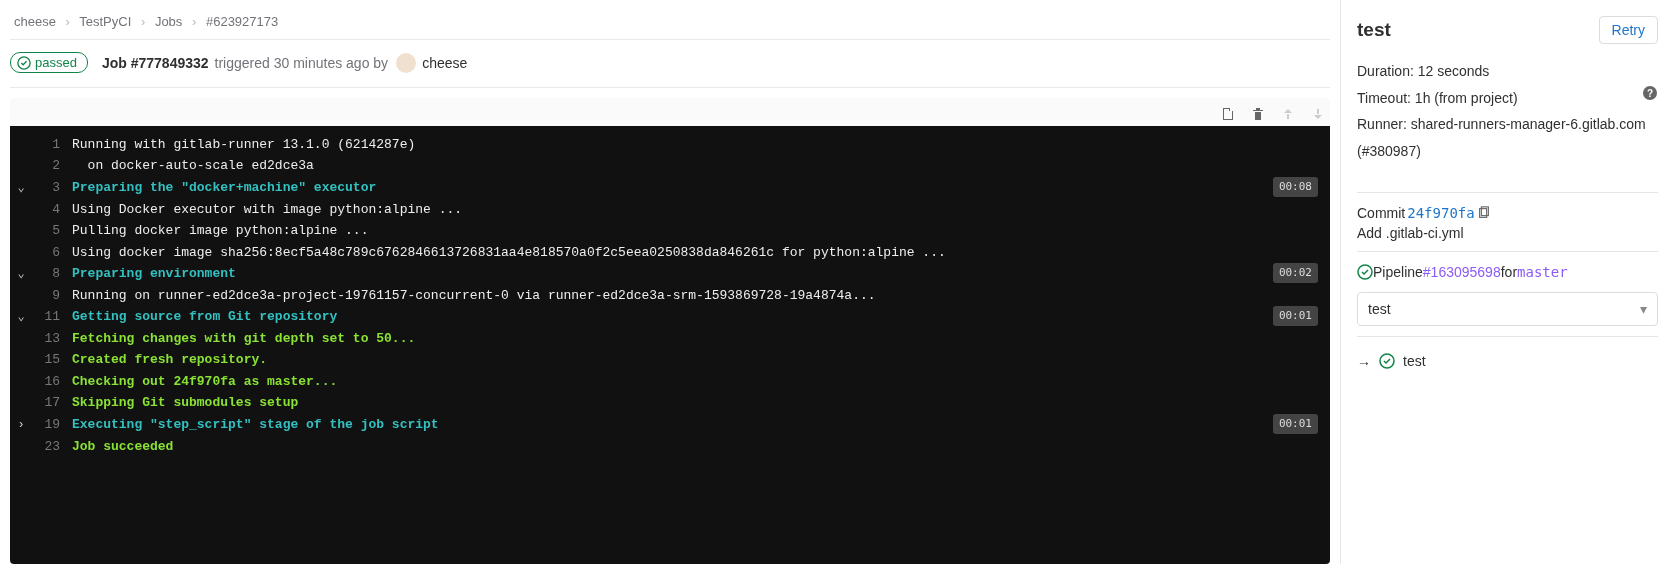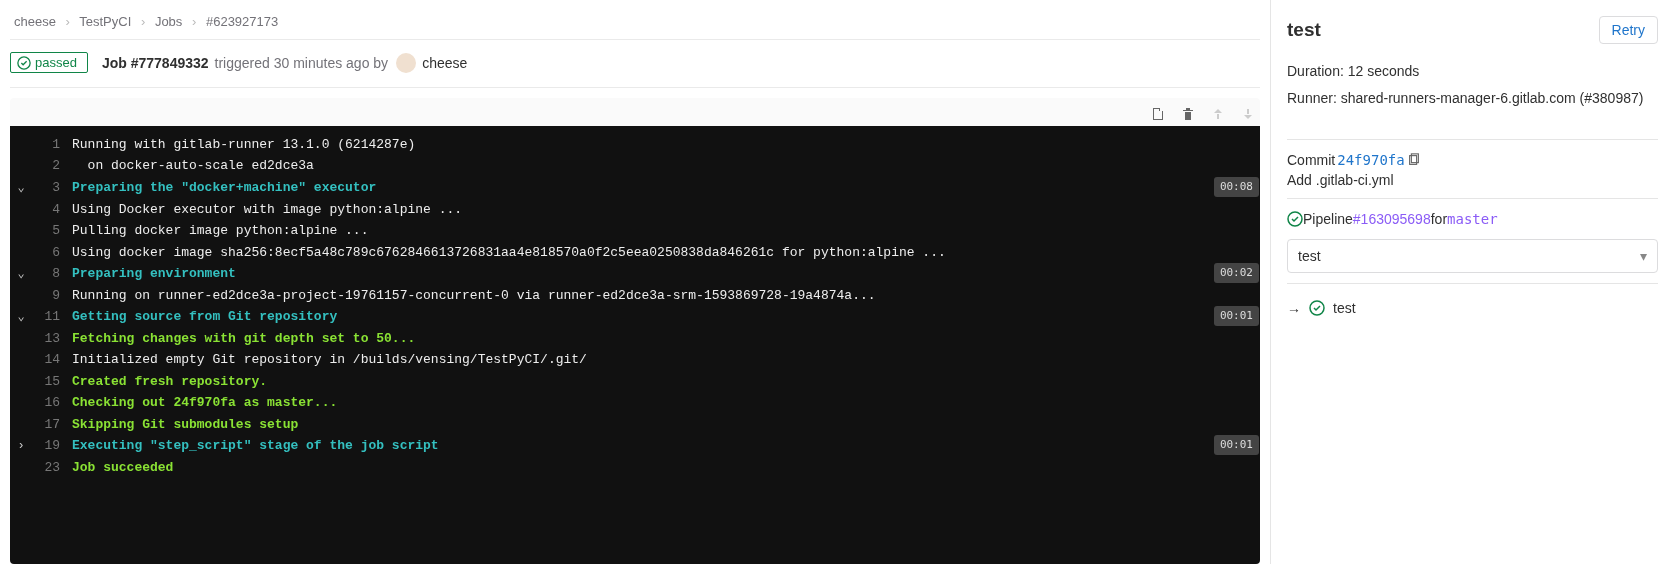--- a/index.html
+++ b/index.html
@@ -1,41 +1,41 @@
 <!DOCTYPE html>
 <html><head>
 <meta charset="utf-8">
 <style>
 * { box-sizing: border-box; margin: 0; padding: 0; }
 body { font-family: -apple-system, BlinkMacSystemFont, "Segoe UI", Helvetica, Arial, sans-serif; font-size: 14px; color: #303030; background: #fff; display: flex; height: 564px; overflow: hidden; }
 .main { flex: 1; padding: 10px 10px 0 10px; overflow: hidden; display: flex; flex-direction: column; }
-.sidebar { width: 404px; border-left: 1px solid #e5e5e5; padding: 16px 16px 0 16px; overflow-y: auto; }
+.sidebar { width: 334px; border-left: 1px solid #e5e5e5; padding: 16px 16px 0 16px; overflow-y: auto; }
 .breadcrumb { font-size: 13px; color: #737278; padding: 4px 0 10px 4px; }
 .breadcrumb a { color: #737278; text-decoration: none; }
 .breadcrumb .sep { margin: 0 6px; color: #bbb; }
 .header-row { display: flex; align-items: center; padding: 12px 0 14px 0; border-top: 1px solid #eaeaea; border-bottom: 1px solid #eaeaea; }
-.badge-passed { display: inline-flex; align-items: center; border: 1px solid #108548; color: #108548; border-radius: 2px; padding: 2px 10px 2px 6px; font-size: 13px; margin-right: 14px; }
+.badge-passed { display: inline-flex; align-items: center; border: 1px solid #108548; color: #108548; border-radius: 10px; padding: 2px 10px 2px 6px; font-size: 13px; margin-right: 14px; }
 .badge-passed svg { width: 14px; height: 14px; margin-right: 4px; }
 .job-title { font-weight: 600; }
 .triggered { color: #737278; margin-left: 6px; }
 .avatar { width: 20px; height: 20px; border-radius: 50%; background: #f0e0d0; margin: 0 6px 0 8px; display: inline-block; vertical-align: middle; }
 .user { color: #303030; }
 .log-toolbar { display: flex; justify-content: flex-end; padding: 8px 4px 4px 0; gap: 14px; background: #fafafa; border-top-left-radius: 4px; border-top-right-radius: 4px; margin-top: 10px; }
 .log-toolbar .ticon { width: 16px; height: 16px; color: #666; cursor: pointer; }
 .log-toolbar .ticon.disabled { color: #ccc; cursor: default; }
 .log { background: #111; color: #e0e0e0; font-family: "SFMono-Regular", Consolas, "Liberation Mono", Menlo, monospace; font-size: 13px; line-height: 1.65; padding: 8px 0 10px 0; border-radius: 0 0 4px 4px; overflow-y: auto; flex: 1; }
 .log .row { display: flex; align-items: baseline; position: relative; }
 .log .gutter { width: 22px; flex-shrink: 0; text-align: center; }
 .log .chev { color: #ccc; cursor: pointer; font-size: 12px; display: inline-block; }
 .log .ln { width: 40px; text-align: right; color: #777; flex-shrink: 0; padding-right: 12px; user-select: none; }
 .log .txt { white-space: pre; }
 .log .teal { color: #34c0c0; font-weight: 600; }
 .log .lime { color: #8ae234; font-weight: 600; }
 .log .white { color: #eee; }
-.log .dur { position: absolute; right: 1px; background: #444; color: #ddd; font-size: 11px; padding: 1px 6px; border-radius: 3px; font-family: monospace; }
+.log .dur { position: absolute; right: 12px; background: #444; color: #ddd; font-size: 11px; padding: 1px 6px; border-radius: 3px; font-family: monospace; }
 .side-header { display: flex; align-items: center; justify-content: space-between; margin-bottom: 14px; }
 .side-title { font-size: 19px; font-weight: 600; }
 .retry-btn { border: 1px solid #dcdcde; color: #1f75cb; background: #fff; padding: 5px 12px; border-radius: 4px; cursor: pointer; font-size: 14px; }
 .meta { font-size: 14px; line-height: 1.9; margin-bottom: 28px; }
 .meta .lbl { color: #303030; }
 .meta .help { float: right; width: 16px; height: 16px; color: #666; }
 .hr { border: none; border-top: 1px solid #e5e5e5; margin: 10px 0 12px 0; }
 .commit-row { display: flex; align-items: center; gap: 2px; }
 .commit-row a { color: #1f75cb; text-decoration: none; }
 .copy-icon { width: 14px; height: 14px; color: #666; cursor: pointer; }
@@ -139,25 +139,20 @@
         <span class="txt teal">Getting source from Git repository</span>
         <span class="dur">00:01</span>
       </div>
       <div class="row">
         <span class="gutter"></span>
         <span class="ln">13</span>
         <span class="txt lime">Fetching changes with git depth set to 50...</span>
       </div>
       <div class="row">
         <span class="gutter"></span>
-        <span class="ln">14</span>
-        <span class="txt white">Initialized empty Git repository in /builds/vensing/TestPyCI/.git/</span>
-      </div>
-      <div class="row">
-        <span class="gutter"></span>
         <span class="ln">15</span>
         <span class="txt lime">Created fresh repository.</span>
       </div>
       <div class="row">
         <span class="gutter"></span>
         <span class="ln">16</span>
         <span class="txt lime">Checking out 24f970fa as master...</span>
       </div>
       <div class="row">
         <span class="gutter"></span>
@@ -181,20 +176,28 @@
 <div class="sidebar">
   <div class="side-header">
     <span class="side-title">test</span>
     <button class="retry-btn">Retry</button>
   </div>
 
   <div class="meta">
     <div>
       <span class="lbl">Duration:</span>
       <span>12 seconds</span>
+    </div>
+    <div>
+      <span class="lbl">Timeout:</span>
+      <span>1h (from project)</span>
+      <svg class="help" viewBox="0 0 16 16">
+          <circle cx="8" cy="8" r="7" fill="currentColor"></circle>
+          <text x="8" y="12" text-anchor="middle" fill="#fff" font-size="10" font-weight="bold">?</text>
+        </svg>
     </div>
     <div>
       <span class="lbl">Runner:</span>
       <span>shared-runners-manager-6.gitlab.com (#380987)</span>
     </div>
   </div>
 
   <hr class="hr">
 
   <div class="commit-row">

